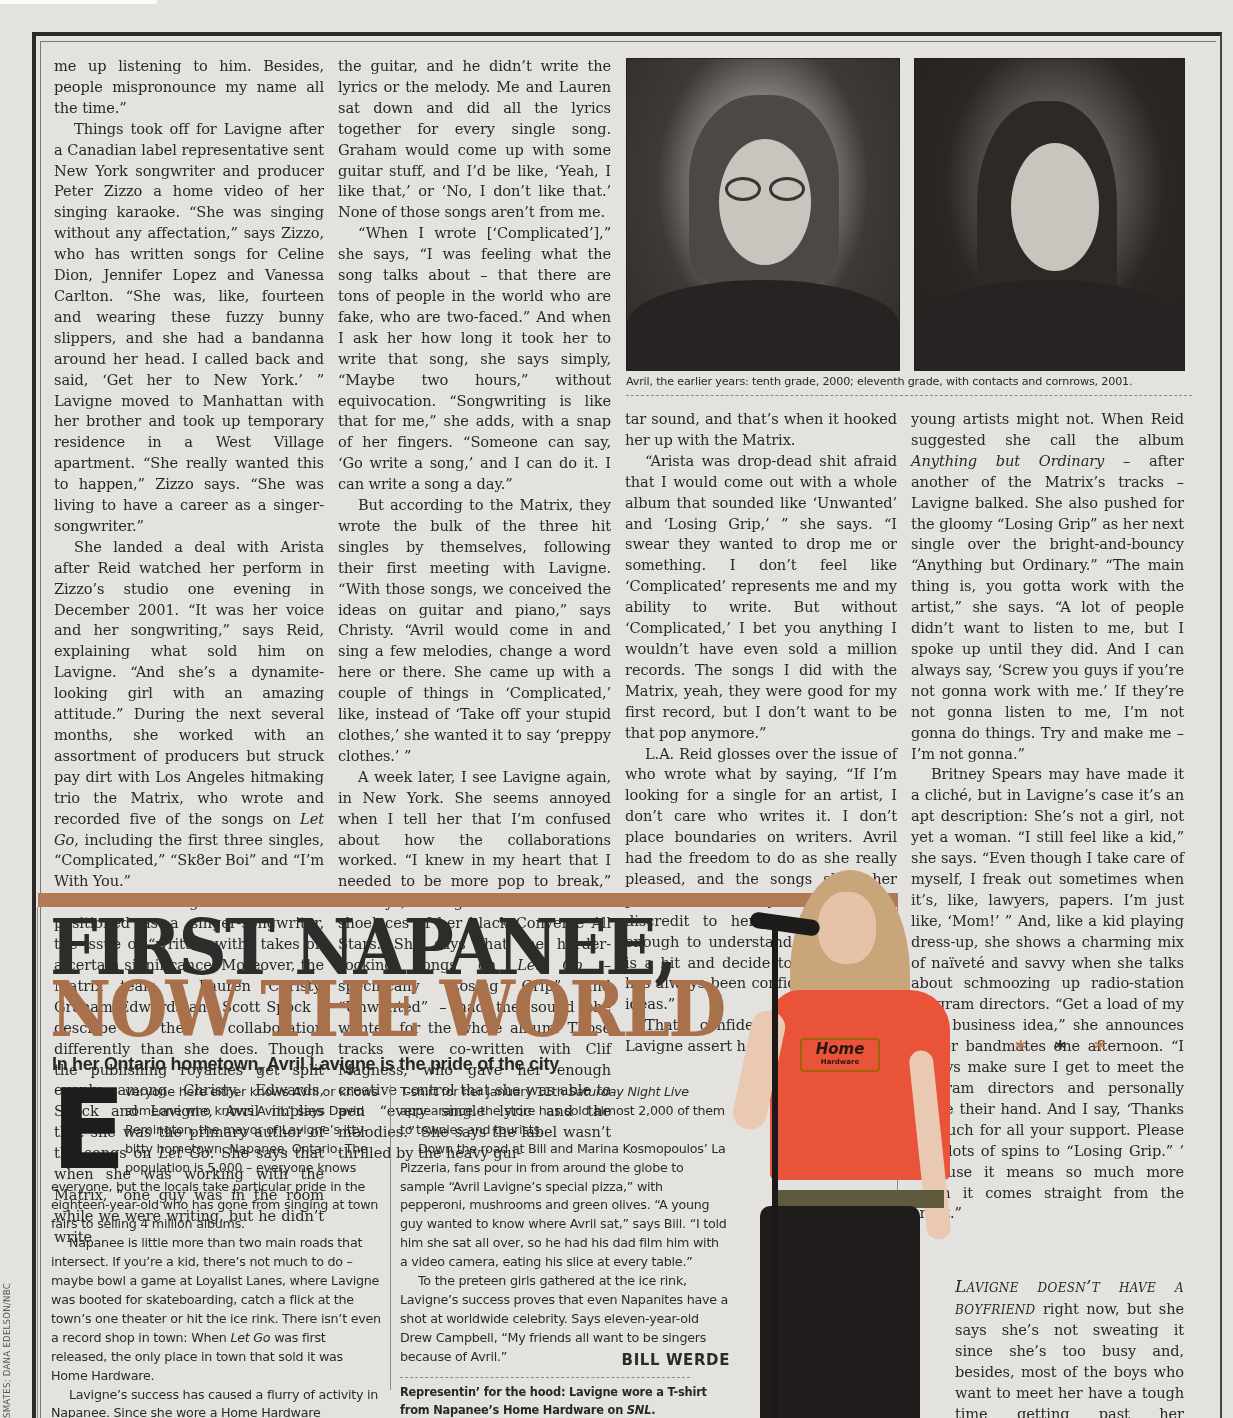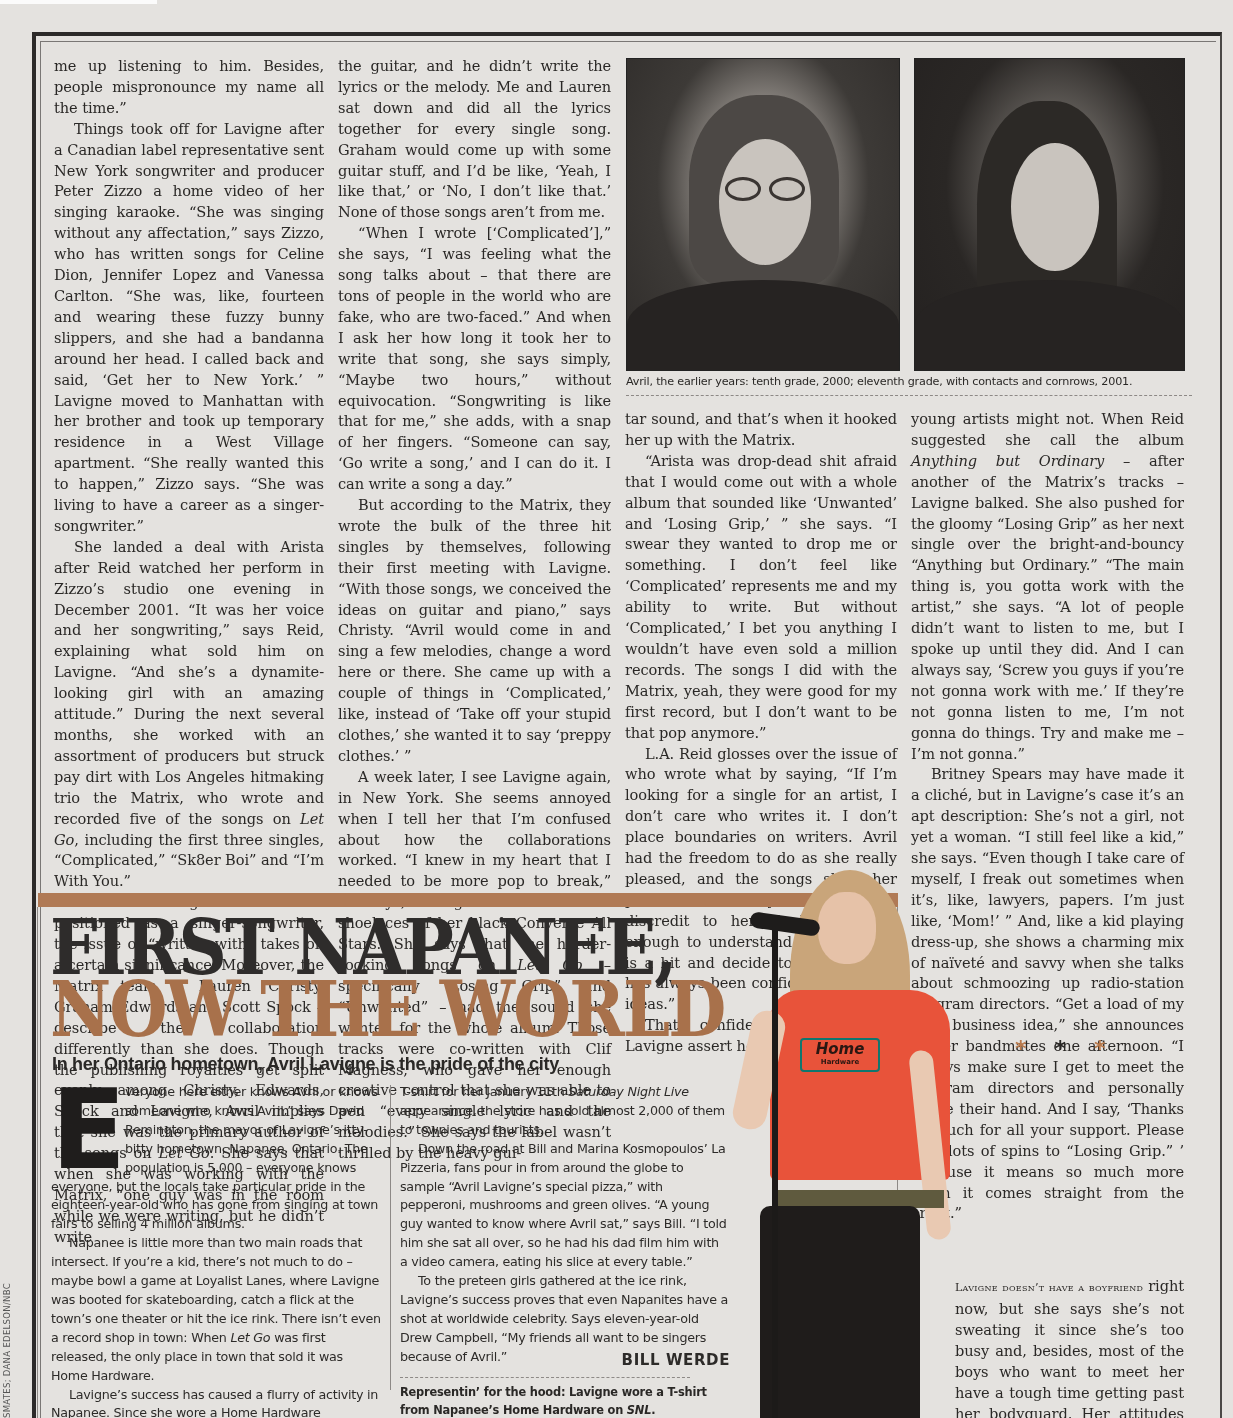--- a/index.html
+++ b/index.html
@@ -90,34 +90,34 @@
   .credit {
     position: absolute; left: 2px; top: 1418px; transform: rotate(-90deg); transform-origin: top left;
     font-family: "DejaVu Sans", sans-serif; font-size: 8.5px; color: #555; letter-spacing: 0.3px; white-space: nowrap;
   }
 
   
   .performer { position: absolute; left: 740px; top: 870px; width: 200px; height: 548px; }
   .p-hair { position: absolute; left: 50px; top: 0; width: 120px; height: 210px; background: #c9a57a; border-radius: 50% 50% 30% 30%; }
   .p-face { position: absolute; left: 78px; top: 22px; width: 58px; height: 72px; background: #e6c2a8; border-radius: 45%; }
   .p-shirt { position: absolute; left: 30px; top: 120px; width: 180px; height: 190px; background: #e8533a; border-radius: 30px 40px 6px 6px; }
-  .p-logo { position: absolute; left: 60px; top: 168px; width: 80px; height: 34px; border: 2px solid #0f766e; border-radius: 4px;
+  .p-logo { position: absolute; left: 60px; top: 168px; width: 80px; height: 34px; border: 2px solid #a16207; border-radius: 4px;
     font-family: "DejaVu Sans", sans-serif; font-weight: bold; font-style: italic; font-size: 15px; color: #2a1712; text-align: center; line-height: 18px; }
   .p-logo small { display: block; font-size: 7px; font-style: normal; line-height: 8px; }
   .p-arm-l { position: absolute; left: 2px; top: 140px; width: 34px; height: 120px; background: #e9c9b2; border-radius: 16px; transform: rotate(12deg); }
   .p-arm-r { position: absolute; left: 178px; top: 180px; width: 24px; height: 190px; background: #e9c9b2; border-radius: 12px; transform: rotate(-6deg); }
   .p-belt { position: absolute; left: 36px; top: 320px; width: 168px; height: 18px; background: #5f5a3e; }
   .p-pants { position: absolute; left: 20px; top: 336px; width: 160px; height: 212px; background: #1f1c1b; border-radius: 10px 10px 0 0; }
   .p-stand { position: absolute; left: 32px; top: 48px; width: 6px; height: 500px; background: #1c1a19; }
   .p-mic { position: absolute; left: 10px; top: 46px; width: 70px; height: 16px; background: #1e1c1b; border-radius: 8px; transform: rotate(8deg); }
 
   .stars { position: absolute; left: 1015px; top: 1036px; font-size: 22px; letter-spacing: 28px; font-family: "DejaVu Sans", sans-serif; font-weight: bold; }
   .stars .s1, .stars .s3 { color: #b97a4c; }
   .stars .s2 { color: #2a2826; }
-  .smallcaps { font-variant: small-caps; letter-spacing: 0.3px; font-size: 11px; }
+  .smallcaps { font-variant: small-caps; letter-spacing: 0.3px; font-size: 17px; font-style: italic; }
 </style>
 </head>
 <body>
 
 <div class="scan-white"></div>
 <div class="page-frame"></div>
 <div class="inner-rule"></div>
 
 <div class="col" id="col1">
   <p class="noind">me up listening to him. Besides, people mispronounce my name all the time.”</p>

